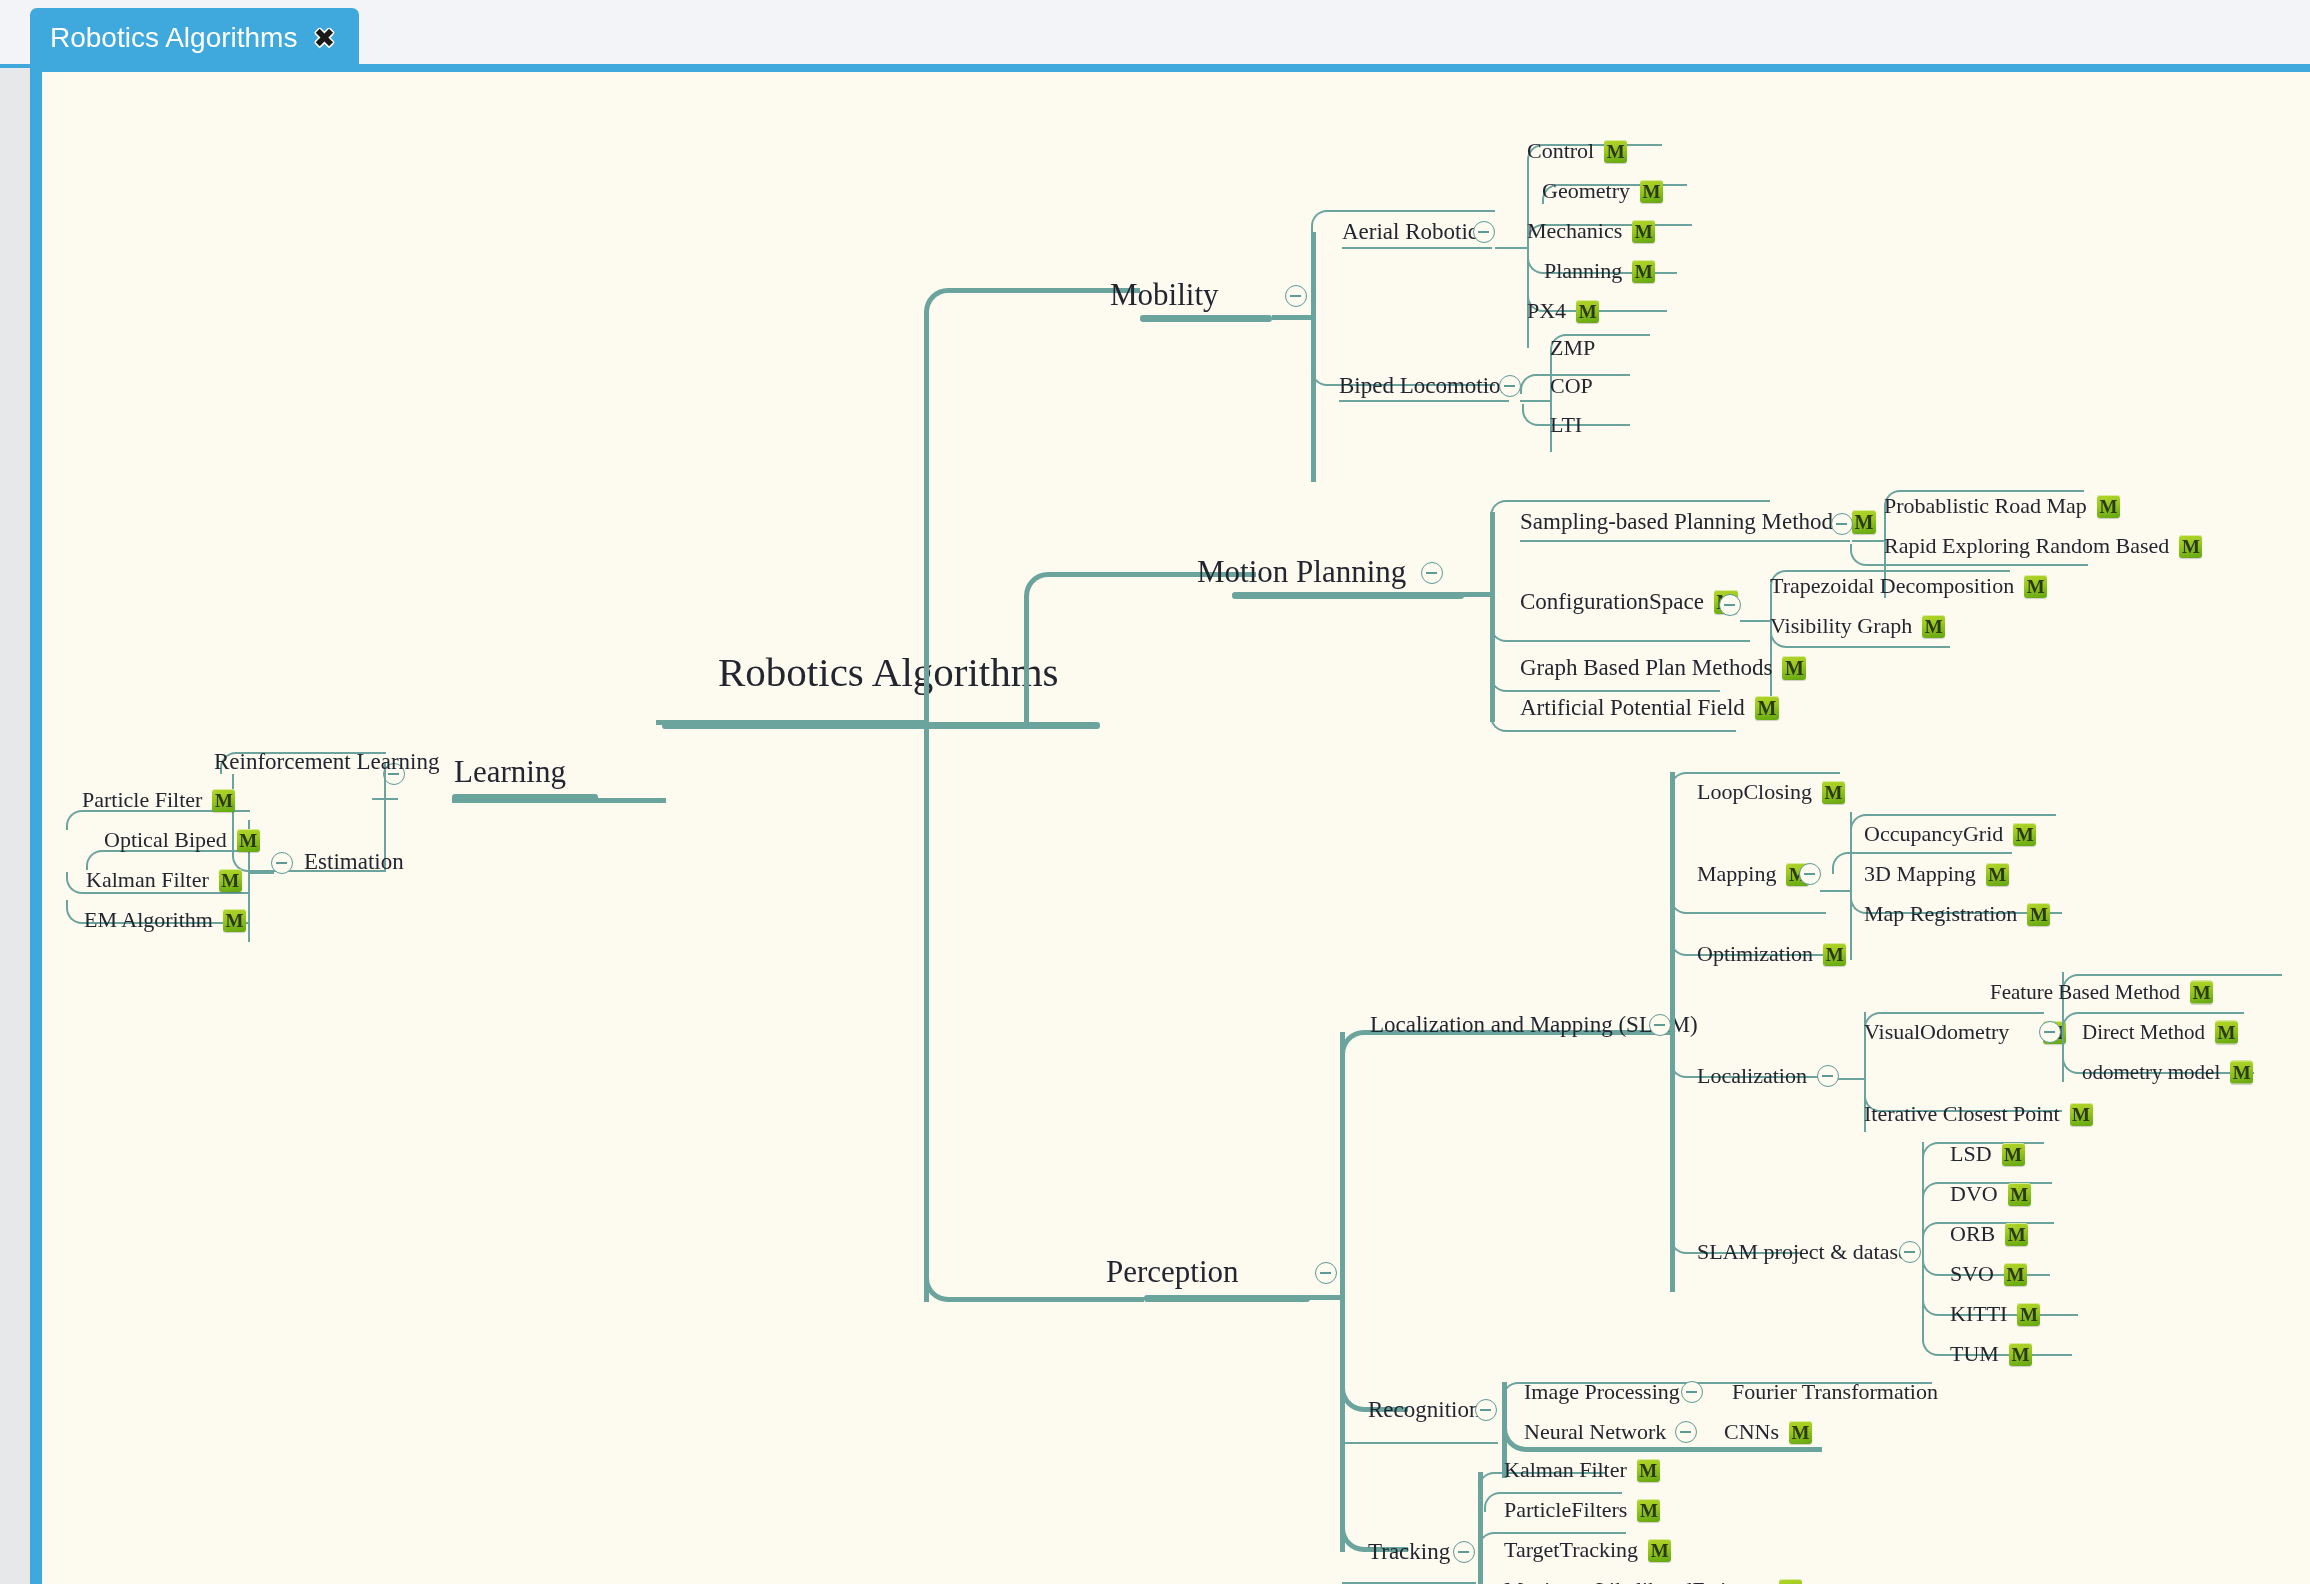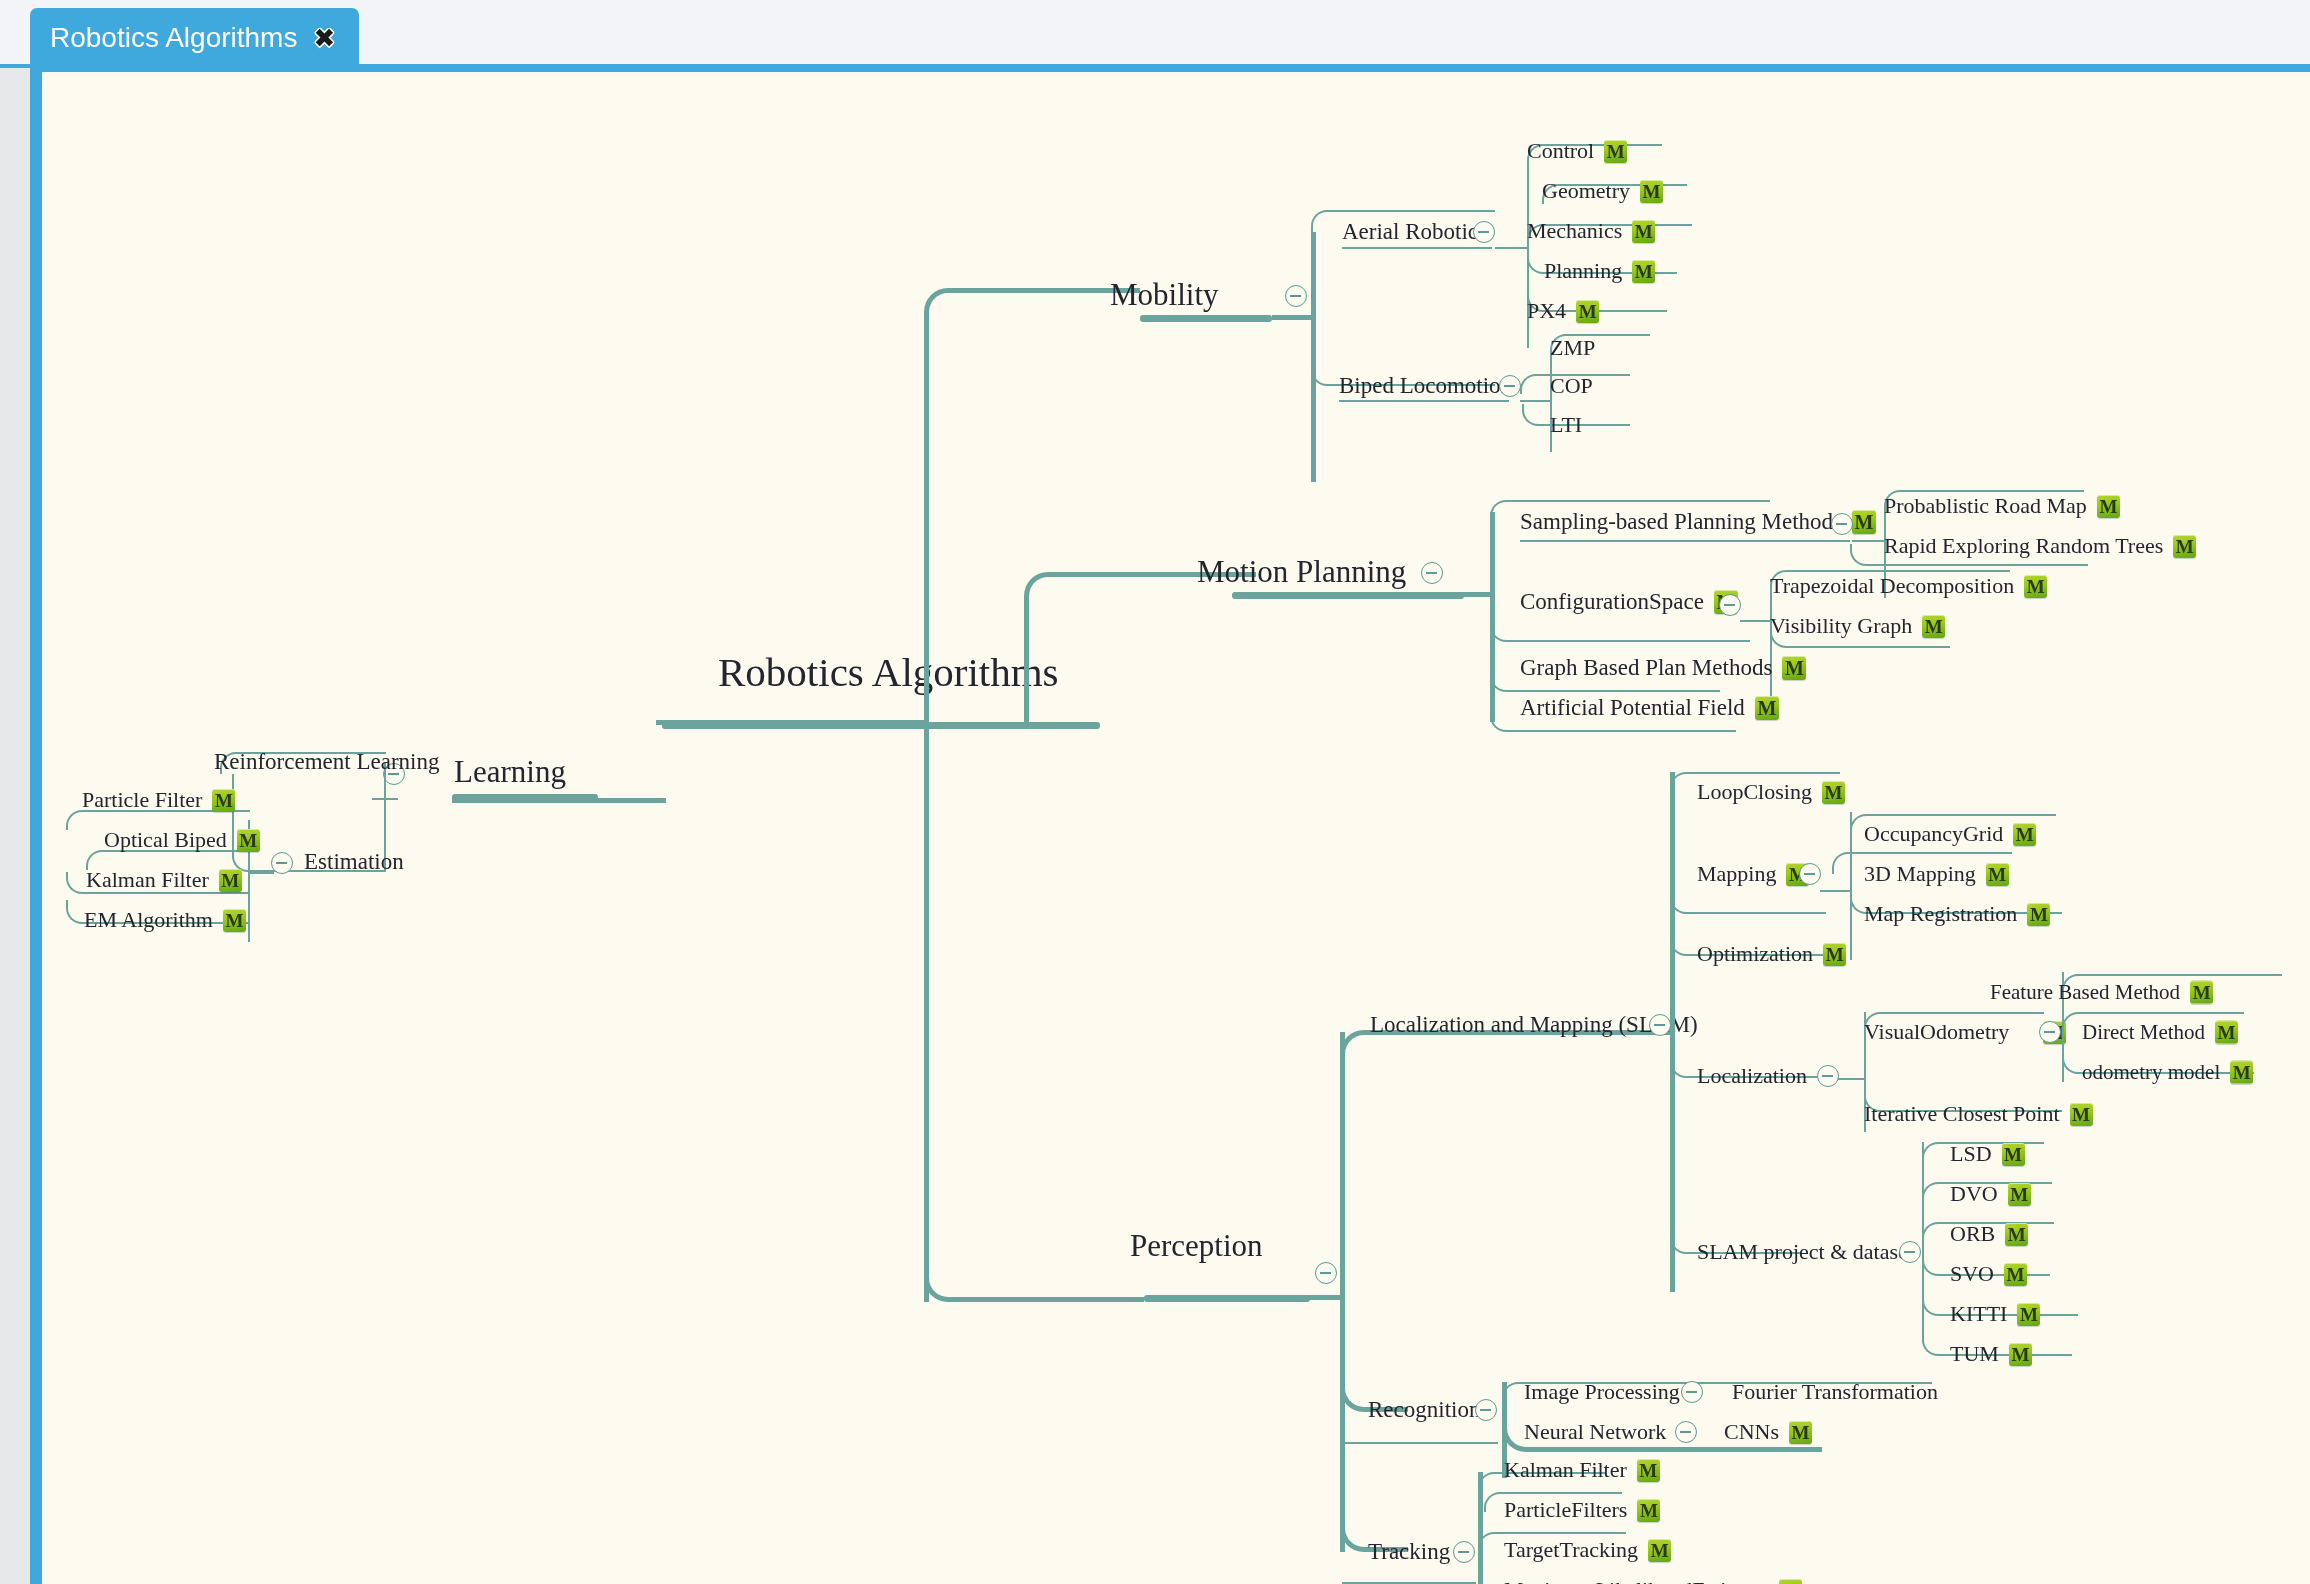--- a/index.html
+++ b/index.html
@@ -257,21 +257,21 @@
     <div class="vline" style="left:1842px; top:436px; height:90px;"></div>
 
     <div class="elbow tl" style="left:1842px; top:418px; width:200px; height:20px;"></div>
     <div class="node l3" style="left:1842px; top:434px;">
       <span class="lbl">Probablistic Road Map</span>
       <span class="mbadge">M</span>
     </div>
 
     <div class="elbow bl" style="left:1808px; top:472px; width:238px; height:22px;"></div>
     <div class="node l3" style="left:1842px; top:474px;">
-      <span class="lbl">Rapid Exploring Random Trees</span>
+      <span class="lbl">Rapid Exploring Random Based</span>
       <span class="mbadge">M</span>
     </div>
 
     <div class="node l2" style="left:1478px; top:530px;">
       <span class="lbl">ConfigurationSpace</span>
       <span class="mbadge">M</span>
     </div>
     <div class="elbow bl" style="left:1448px; top:548px; width:260px; height:22px;"></div>
     <div class="toggle" style="left:1688px; top:533px;"></div>
     <div class="hline" style="left:1698px; top:548px; width:32px;"></div>
@@ -342,21 +342,21 @@
       <span class="mbadge">M</span>
     </div>
 
     <div class="elbow bl" style="left:24px; top:828px; width:184px; height:24px;"></div>
     <div class="node l3" style="left:42px; top:848px;">
       <span class="lbl">EM Algorithm</span>
       <span class="mbadge">M</span>
     </div>
 
     <div class="elbow thick bl" style="left:882px; top:650px; width:220px; height:580px;"></div>
-    <div class="node main" style="left:1064px; top:1174px;margin-left:24px;">
+    <div class="node main" style="left:1064px; top:1200px;">
       <span class="lbl">Perception</span>
     </div>
     <div class="ubar" style="left:1102px; top:1223px; width:166px;"></div>
     <div class="toggle" style="left:1284px; top:1201px;"></div>
     <div class="hline thick" style="left:1266px; top:1223px; width:36px;"></div>
     <div class="vline thick" style="left:1298px; top:960px; height:520px;"></div>
 
     <div class="elbow thick tl" style="left:1298px; top:958px; width:330px; height:26px;"></div>
     <div class="node l2" style="left:1328px; top:953px;">
       <span class="lbl">Localization and Mapping (SLAM)</span>

